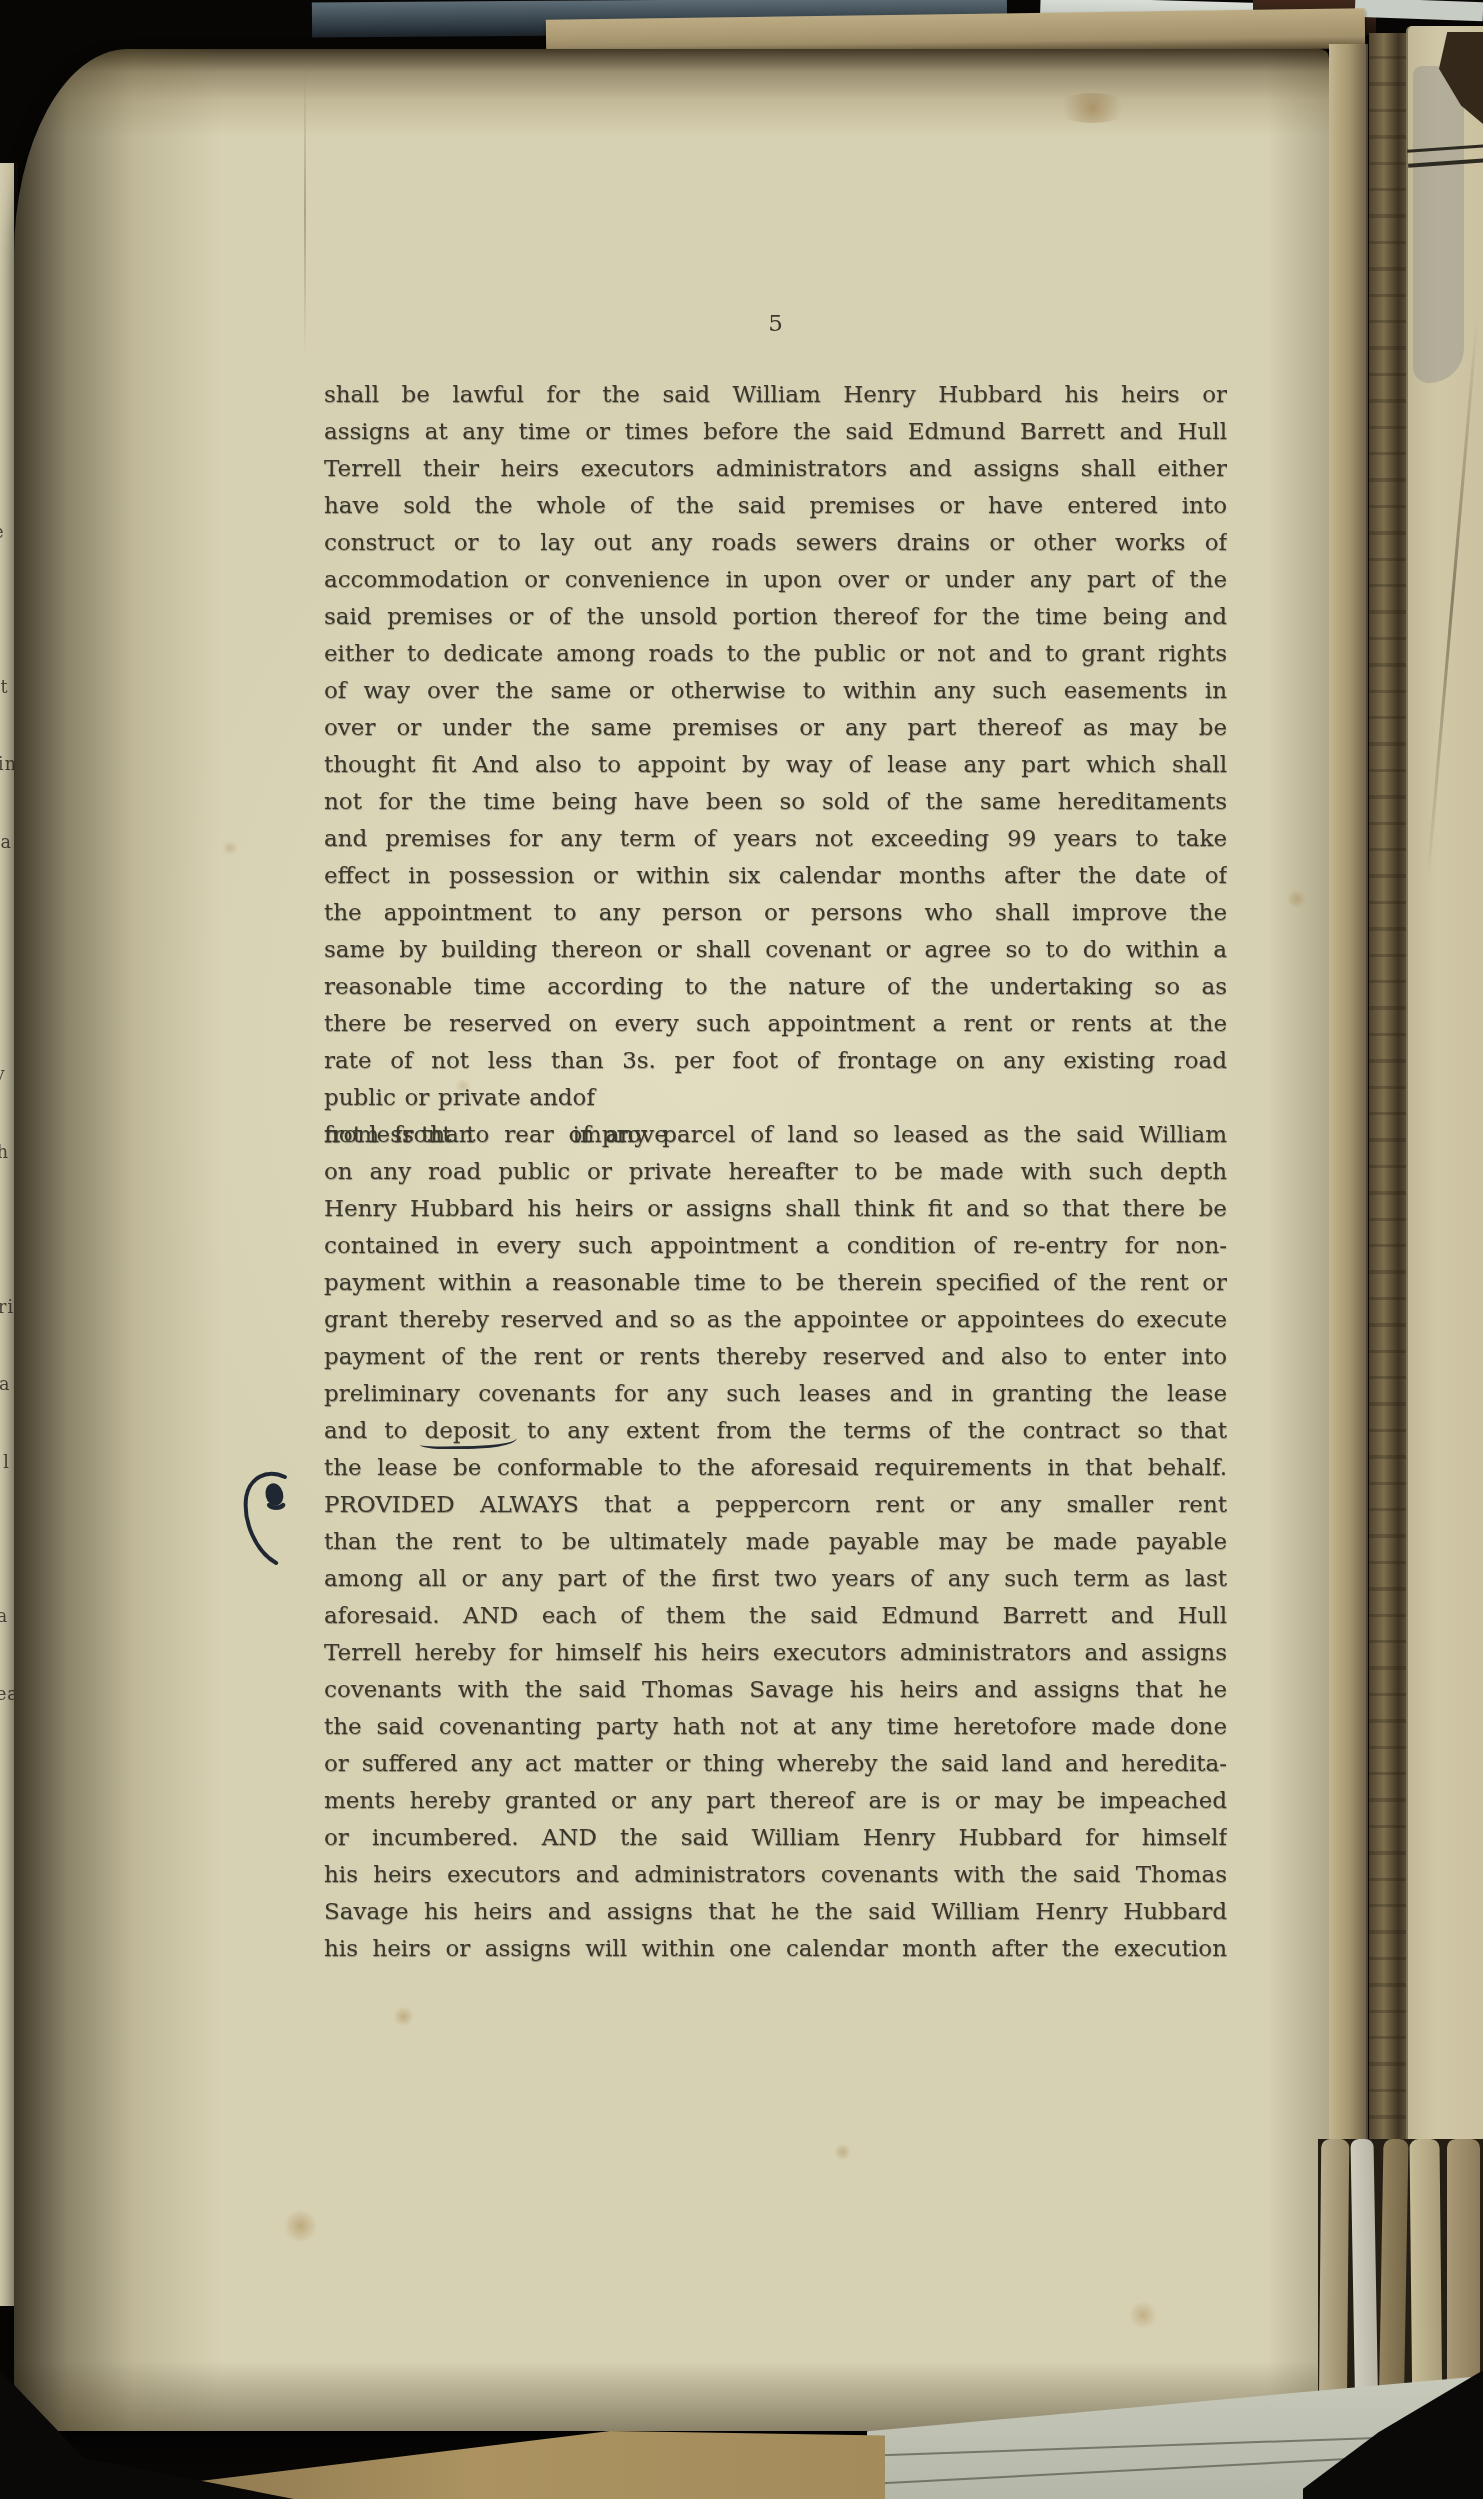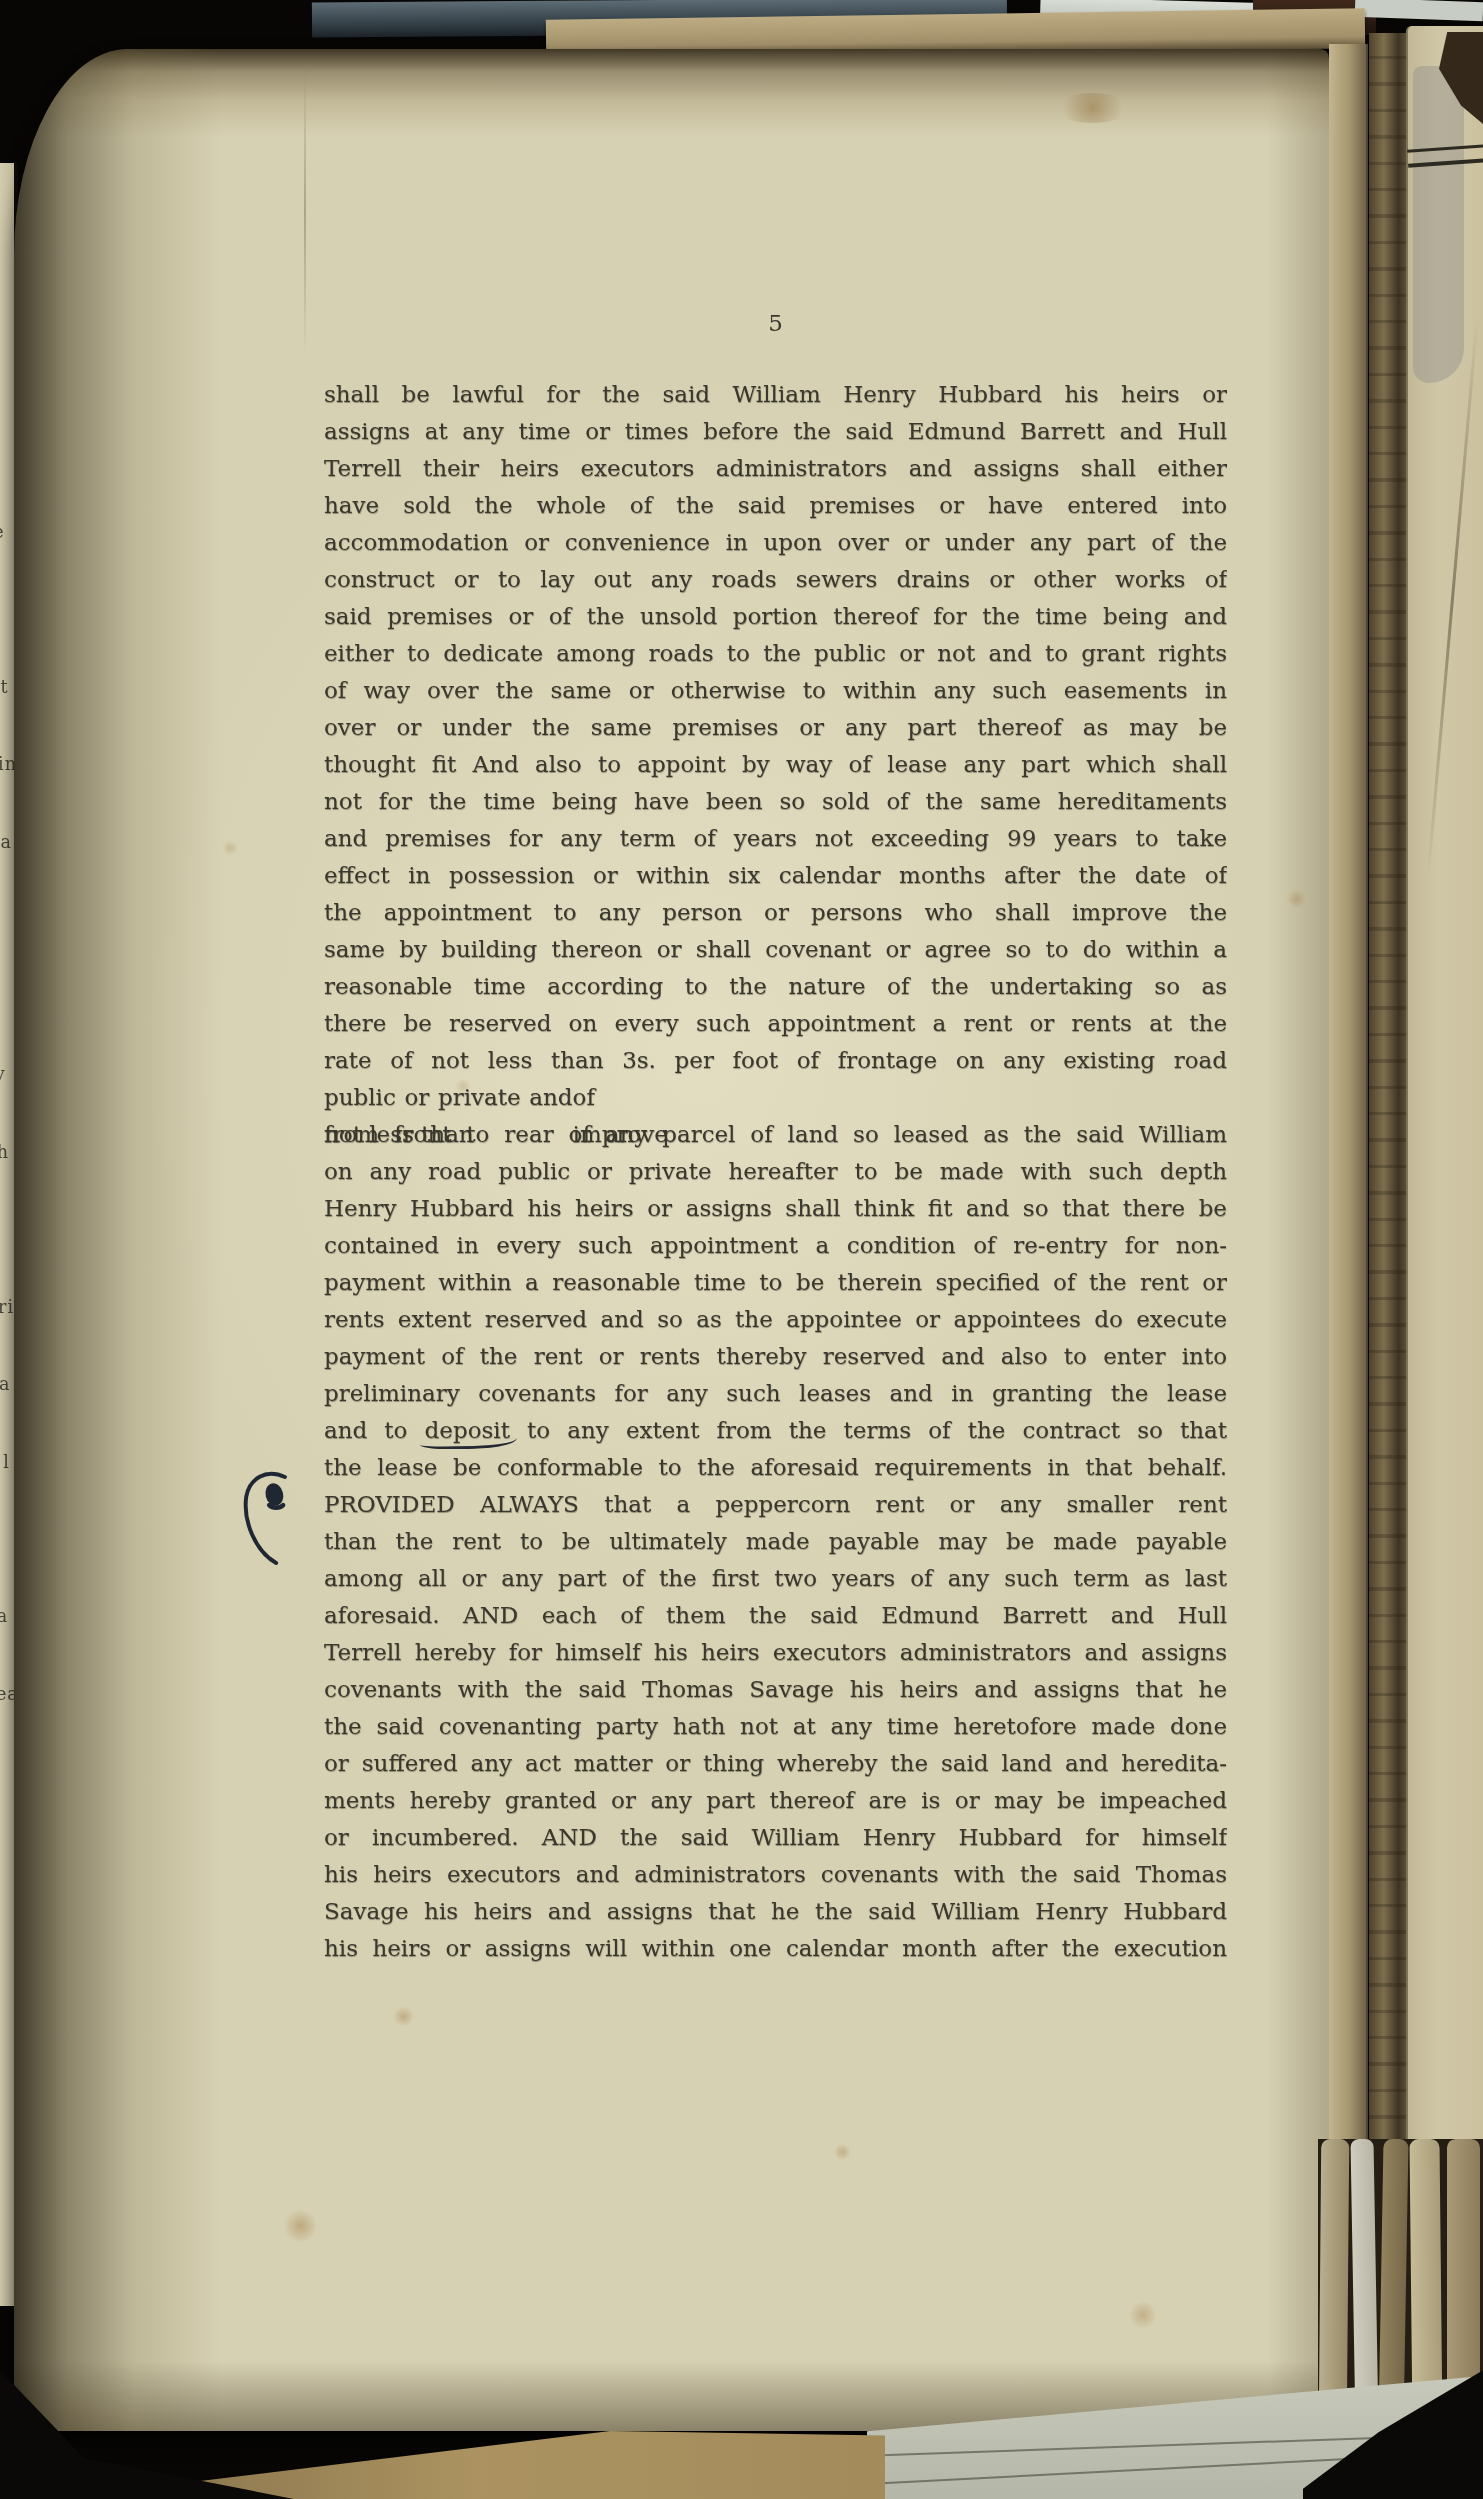--- a/index.html
+++ b/index.html
@@ -135,22 +135,22 @@
   <div class="spot" style="left:207px;top:792px;width:17.6px;height:14px;background:radial-gradient(circle,rgba(140,100,40,.22),rgba(0,0,0,0) 70%);"></div>
   <div class="spot" style="left:440px;top:1030px;width:17.6px;height:14px;background:radial-gradient(circle,rgba(140,100,40,.2),rgba(0,0,0,0) 70%);"></div>
 
   <div class="pageno">5</div>
 
   <div class="textblock" id="textBlock">
       <div class="line">shall be lawful for the said William Henry Hubbard his heirs or</div>
       <div class="line">assigns at any time or times before the said Edmund Barrett and Hull</div>
       <div class="line">Terrell their heirs executors administrators and assigns shall either</div>
       <div class="line">have sold the whole of the said premises or have entered into</div>
+      <div class="line">construct or to lay out any roads sewers drains or other works of</div>
       <div class="line">accommodation or convenience in upon over or under any part of the</div>
-      <div class="line">construct or to lay out any roads sewers drains or other works of</div>
       <div class="line">said premises or of the unsold portion thereof for the time being and</div>
       <div class="line">either to dedicate among roads to the public or not and to grant rights</div>
       <div class="line">of way over the same or otherwise to within any such easements in</div>
       <div class="line">over or under the same premises or any part thereof as may be</div>
       <div class="line">thought fit  And also to appoint by way of lease any part which shall</div>
       <div class="line">not for the time being have been so sold of the same hereditaments</div>
       <div class="line">and premises for any term of years not exceeding 99 years to take</div>
       <div class="line">effect in possession or within six calendar months after the date of</div>
       <div class="line">the appointment to any person or persons who shall improve the</div>
       <div class="line">same by building thereon or shall covenant or agree so to do within a</div>
@@ -159,21 +159,21 @@
       <div class="line">rate of not less than 3s. per foot of frontage on any existing road</div>
       <div class="line gap">
         <span>public or private and not less than</span>
         <span>of improve</span>
       </div>
       <div class="line">from front to rear of any parcel of land so leased as the said William</div>
       <div class="line">on any road public or private hereafter to be made with such depth</div>
       <div class="line">Henry Hubbard his heirs or assigns shall think fit and so that there be</div>
       <div class="line">contained in every such appointment a condition of re-entry for non-</div>
       <div class="line">payment within a reasonable time to be therein specified of the rent or</div>
-      <div class="line">rents extent reserved and so as the appointee or appointees do execute</div>
+      <div class="line">grant thereby reserved and so as the appointee or appointees do execute</div>
       <div class="line">payment of the rent or rents thereby reserved and also to enter into</div>
       <div class="line">preliminary covenants for any such leases and in granting the lease</div>
       <div class="line">and to <span class="ink-underline">deposit</span> to any extent from the terms of the contract so that</div>
       <div class="line">the lease be conformable to the aforesaid requirements in that behalf.</div>
       <div class="line">PROVIDED ALWAYS that a peppercorn rent or any smaller rent</div>
       <div class="line">than the rent to be ultimately made payable may be made payable</div>
       <div class="line">among all or any part of the first two years of any such term as last</div>
       <div class="line">aforesaid.  AND each of them the said Edmund Barrett and Hull</div>
       <div class="line">Terrell hereby for himself his heirs executors administrators and assigns</div>
       <div class="line">covenants with the said Thomas Savage his heirs and assigns that he</div>

